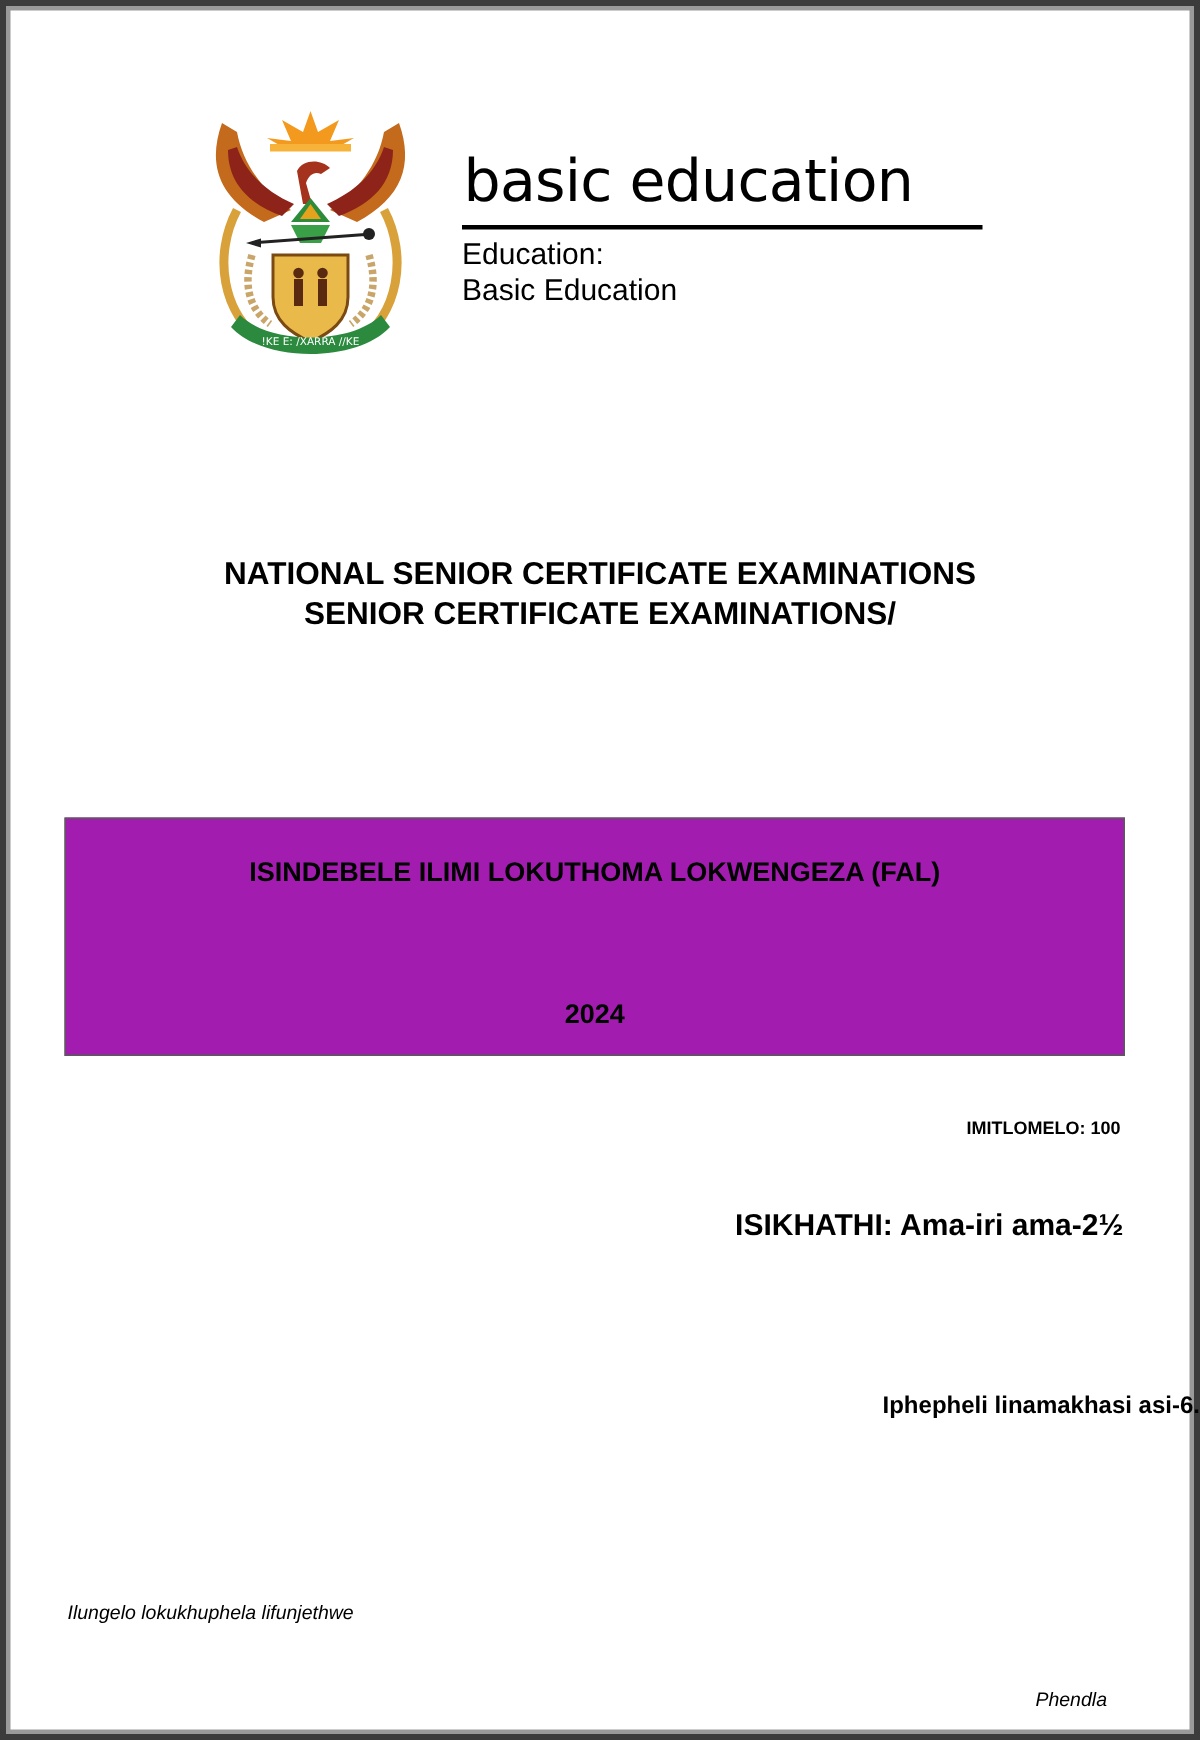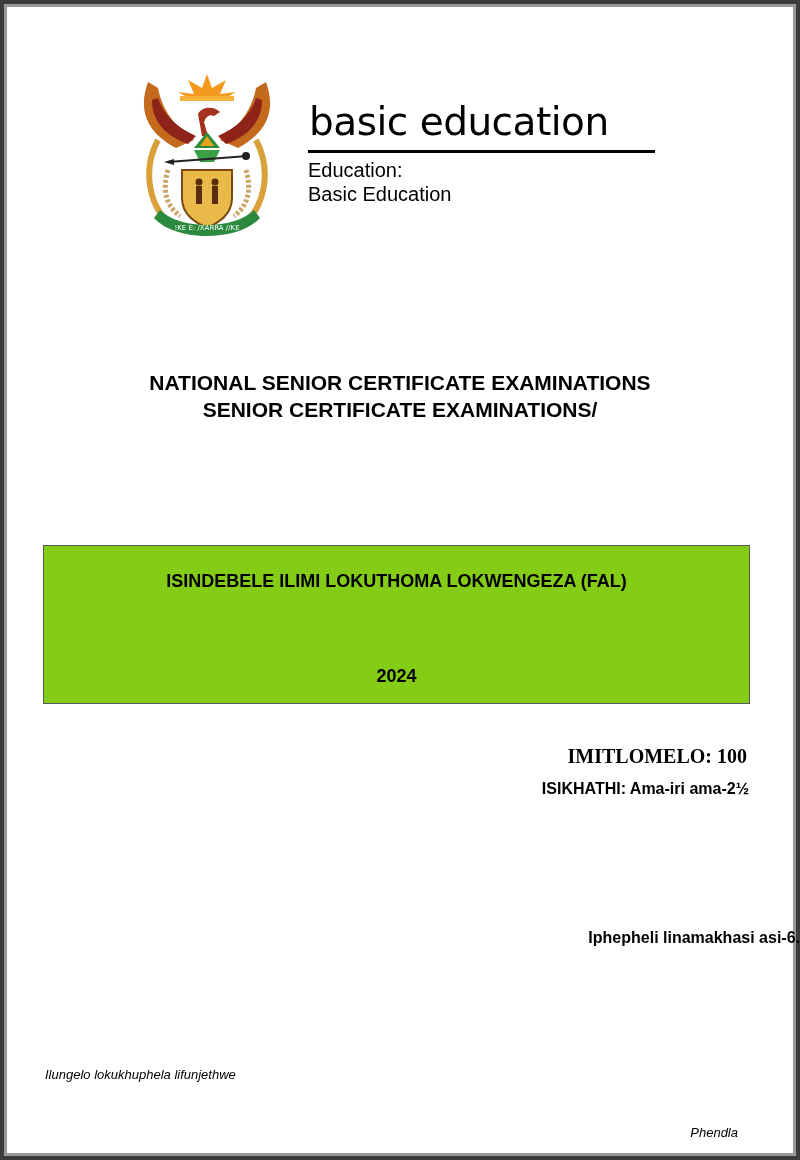--- a/index.html
+++ b/index.html
@@ -12,25 +12,25 @@
   .crest { position: absolute; left: 136px; top: 70px; width: 142px; height: 175px; }
   .logo-text { position: absolute; left: 308px; top: 100px; }
   .brand { font-family: "DejaVu Sans", sans-serif; font-size: 39px; letter-spacing: -0.5px;
            line-height: 44px; margin-left: 1px; font-weight: normal; }
   .brand-rule { position: absolute; left: 0; top: 50px; width: 347px; height: 3px; background: #000; }
   .dept { position: absolute; top: 58px; left: 0; font-size: 20px; line-height: 24px; white-space: nowrap; }
   .dept .bold { font-weight: bold; font-size: 21px; }
   .exam-title { position: absolute; left: 0; right: 0; top: 369px; text-align: center;
                 font-weight: bold; font-size: 21px; line-height: 27px; }
   .subject-box { position: absolute; left: 43px; top: 545px; width: 707px; height: 159px;
-                 box-sizing: border-box; background: #84cc16; border: 1px solid #5a5a5a;
+                 box-sizing: border-box; background: #a21caf; border: 1px solid #5a5a5a;
                  border-top-width: 1px; text-align: center; font-weight: bold; font-size: 18px; }
   .subject-box .line { position: absolute; left: 0; right: 0; }
-  .marks { position: absolute; right: 53px; top: 745px; font-weight: bold; font-size: 20px; text-align: right; font-family: Liberation Serif, serif; }
-  .time { position: absolute; right: 51px; top: 780px; font-weight: bold; font-size: 16px; text-align: center; }
+  .marks { position: absolute; right: 53px; top: 745px; font-weight: bold; font-size: 12px; text-align: right; }
+  .time { position: absolute; right: 51px; top: 806px; font-weight: bold; font-size: 20px; text-align: center; }
   .pages { position: absolute; left: 0; right: 0; top: 929px; text-align: right; font-weight: bold; font-size: 16px; }
   .footer-left { position: absolute; left: 45px; top: 1067px; font-style: italic; font-size: 13px; }
   .footer-right { position: absolute; right: 62px; top: 1125px; font-style: italic; font-size: 13px; margin-left: 16px; }
 </style>
 </head>
 <body>
 
 <div class="frame-outer"></div>
 <div class="frame-inner"></div>
 

